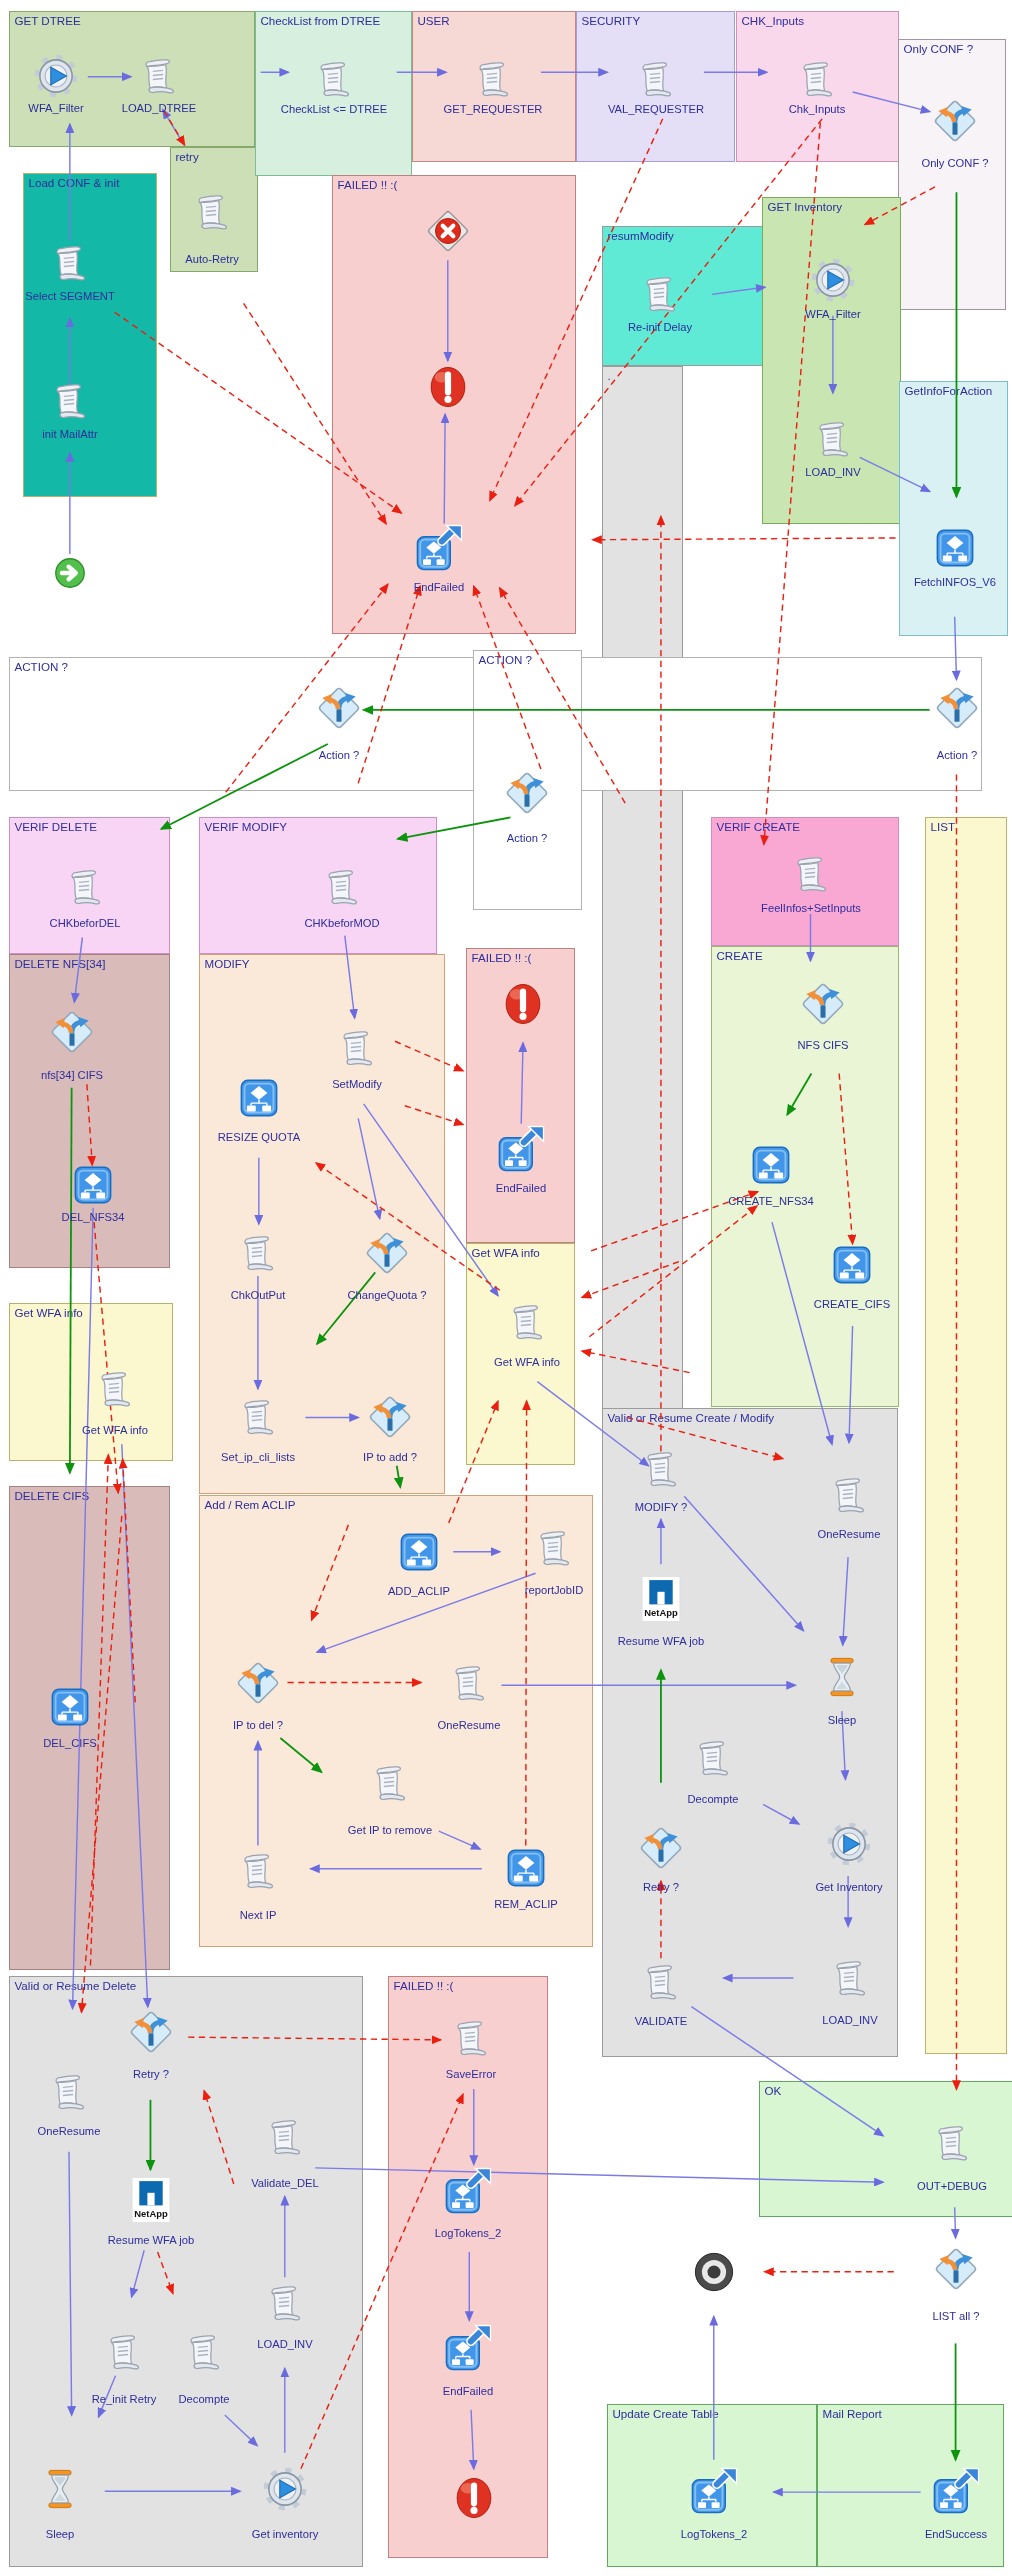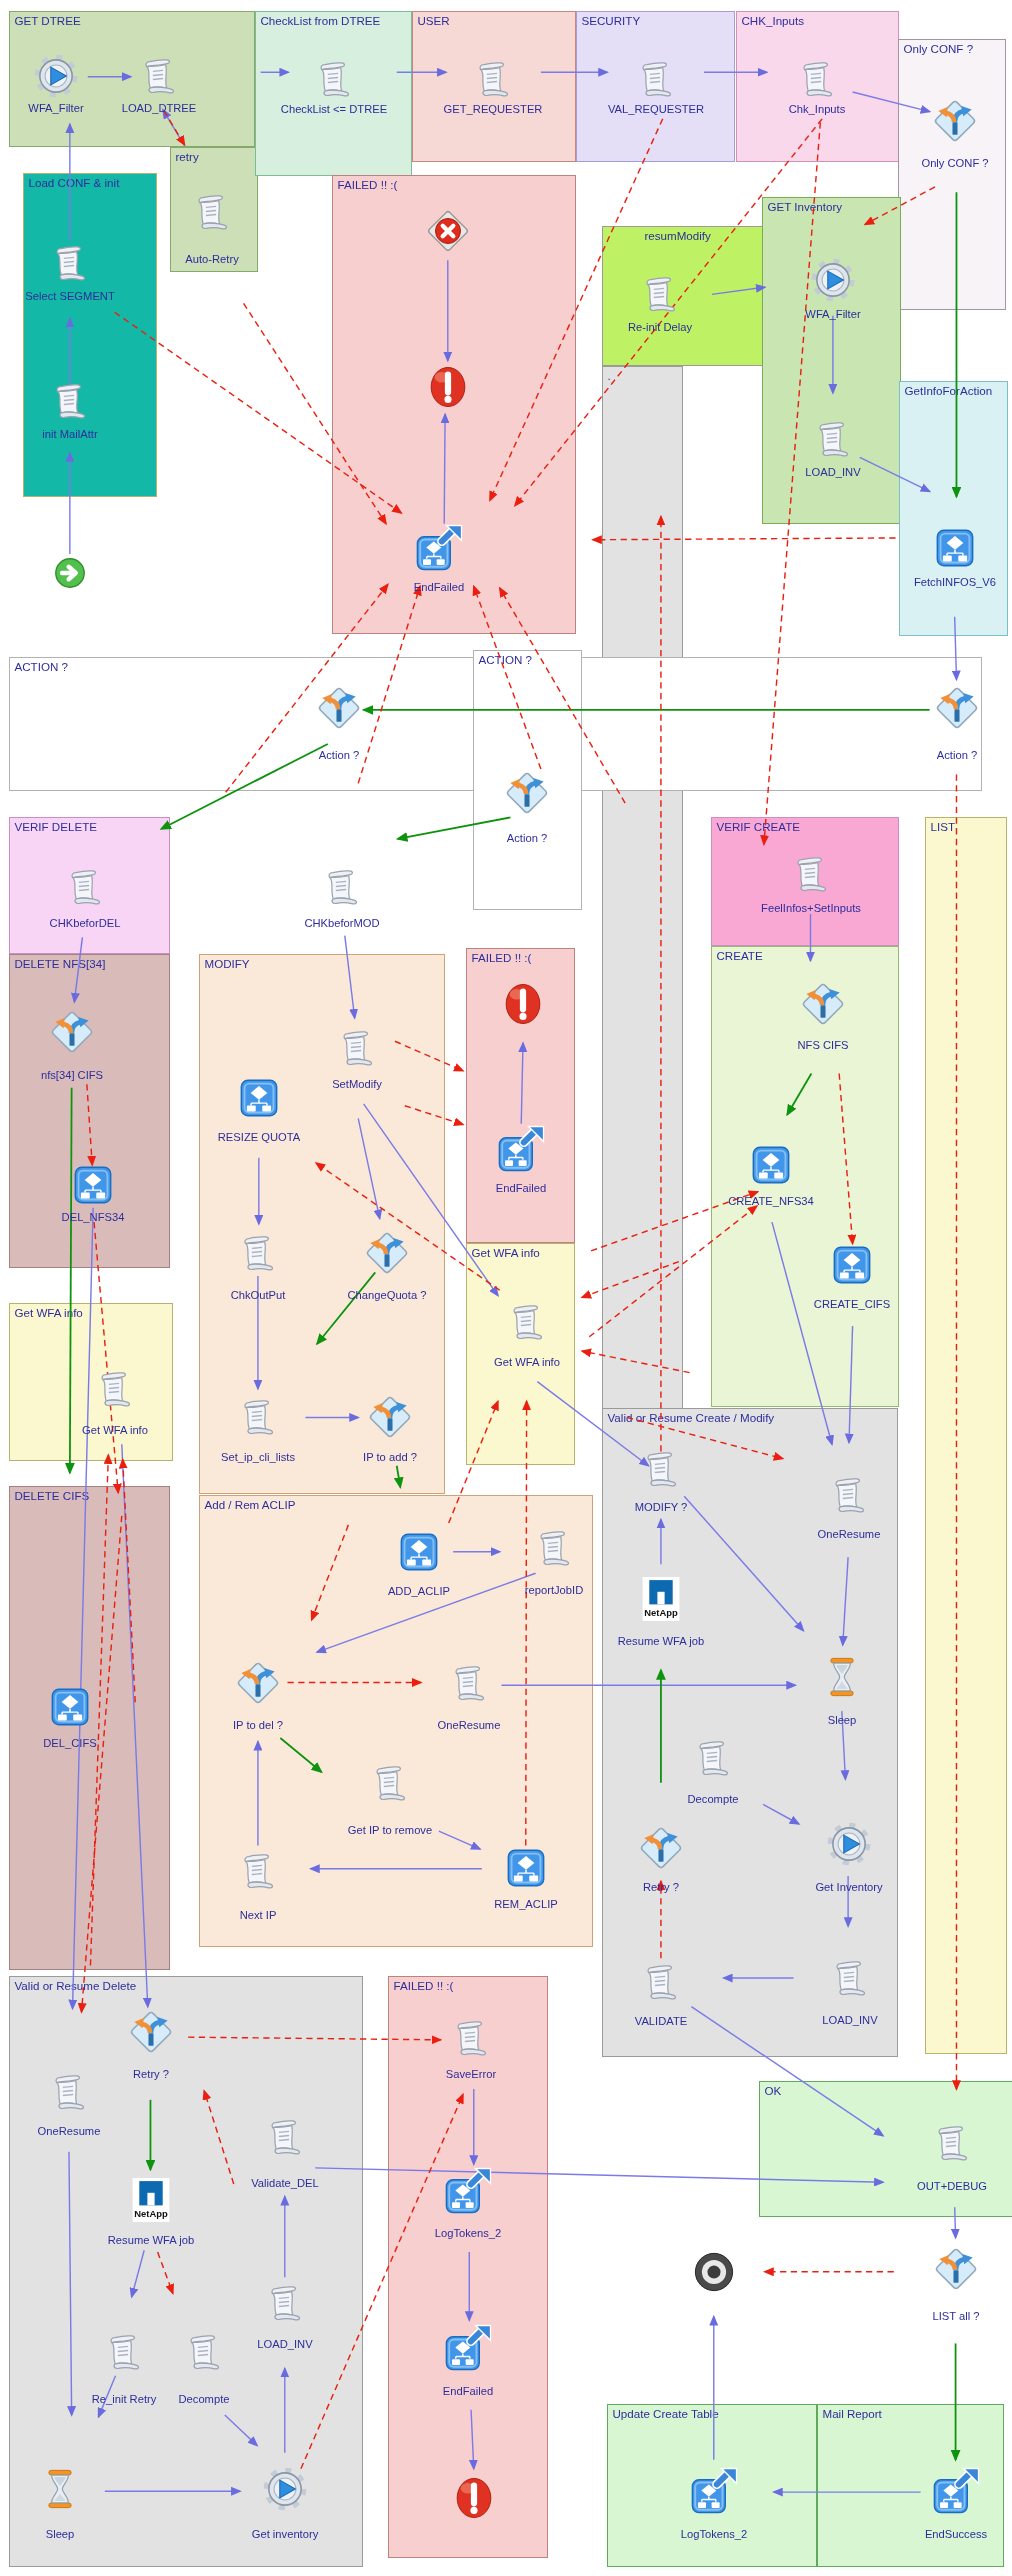--- a/index.html
+++ b/index.html
@@ -234,40 +234,43 @@
     </div>
     <div class="group" style="left: 898px; top: 39px; width: 108px; height: 271px; background: rgb(247, 243, 247); border-color: rgb(162, 148, 162);">
       <div class="gtitle">Only CONF ?</div>
     </div>
     <div class="group" style="left: 23px; top: 173px; width: 134px; height: 324px; background: #14b8a6; border-color: rgb(184, 178, 108);">
       <div class="gtitle">Load CONF &amp; init</div>
     </div>
     <div class="group" style="left: 332px; top: 175px; width: 244px; height: 459px; background: rgb(248, 207, 207); border-color: rgb(188, 129, 129);">
       <div class="gtitle">FAILED !! :(</div>
     </div>
-    <div class="group" style="left: 602px; top: 226px; width: 296px; height: 140px; background: #bef264; border-color: rgb(155, 155, 155); padding-left: 37px;">
+    <div class="group" style="left: 602px; top: 226px; width: 296px; height: 140px; background: #5eead4; border-color: rgb(155, 155, 155);">
       <div class="gtitle">resumModify</div>
     </div>
     <div class="group" style="left: 602px; top: 366px; width: 81px; height: 1104px; background: rgb(226, 226, 226); border-color: rgb(155, 155, 155);">
       <div class="gtitle">.</div>
     </div>
     <div class="group" style="left: 762px; top: 197px; width: 139px; height: 327px; background: rgb(200, 229, 178); border-color: rgb(121, 171, 88);">
       <div class="gtitle">GET Inventory</div>
     </div>
     <div class="group" style="left: 899px; top: 381px; width: 109px; height: 255px; background: rgb(217, 241, 242); border-color: rgb(124, 191, 198);">
       <div class="gtitle">GetInfoForAction</div>
     </div>
     <div class="group" style="left: 9px; top: 657px; width: 973px; height: 134px; background: rgb(255, 255, 255); border-color: rgb(178, 178, 178);">
       <div class="gtitle">ACTION ?</div>
     </div>
     <div class="group" style="left: 473px; top: 650px; width: 109px; height: 260px; background: rgb(255, 255, 255); border-color: rgb(178, 178, 178);">
       <div class="gtitle">ACTION ?</div>
     </div>
     <div class="group" style="left: 9px; top: 817px; width: 161px; height: 137px; background: rgb(248, 213, 244); border-color: rgb(204, 142, 196);">
       <div class="gtitle">VERIF DELETE</div>
+    </div>
+    <div class="group" style="left: 199px; top: 817px; width: 238px; height: 137px; background: rgb(248, 213, 244); border-color: rgb(204, 142, 196);">
+      <div class="gtitle">VERIF MODIFY</div>
     </div>
     <div class="group" style="left: 711px; top: 817px; width: 188px; height: 129px; background: #f9a8d4; border-color: rgb(204, 142, 196);">
       <div class="gtitle">VERIF CREATE</div>
     </div>
     <div class="group" style="left: 925px; top: 817px; width: 82px; height: 1237px; background: rgb(251, 248, 207); border-color: rgb(184, 178, 108);">
       <div class="gtitle">LIST</div>
     </div>
     <div class="group" style="left: 9px; top: 954px; width: 161px; height: 314px; background: rgb(217, 188, 186); border-color: rgb(165, 130, 128);">
       <div class="gtitle">DELETE NFS[34]</div>
     </div>

